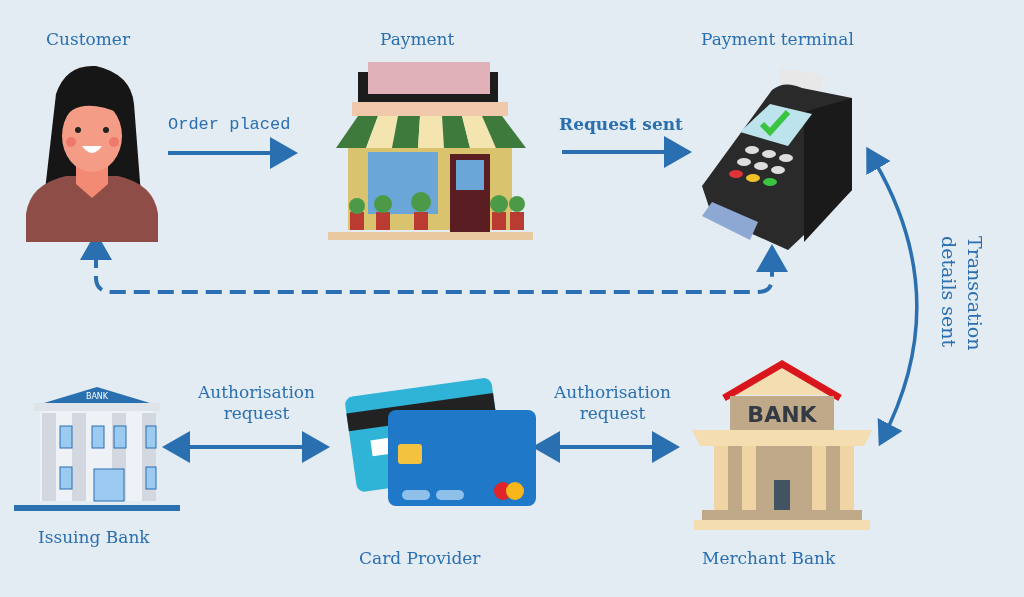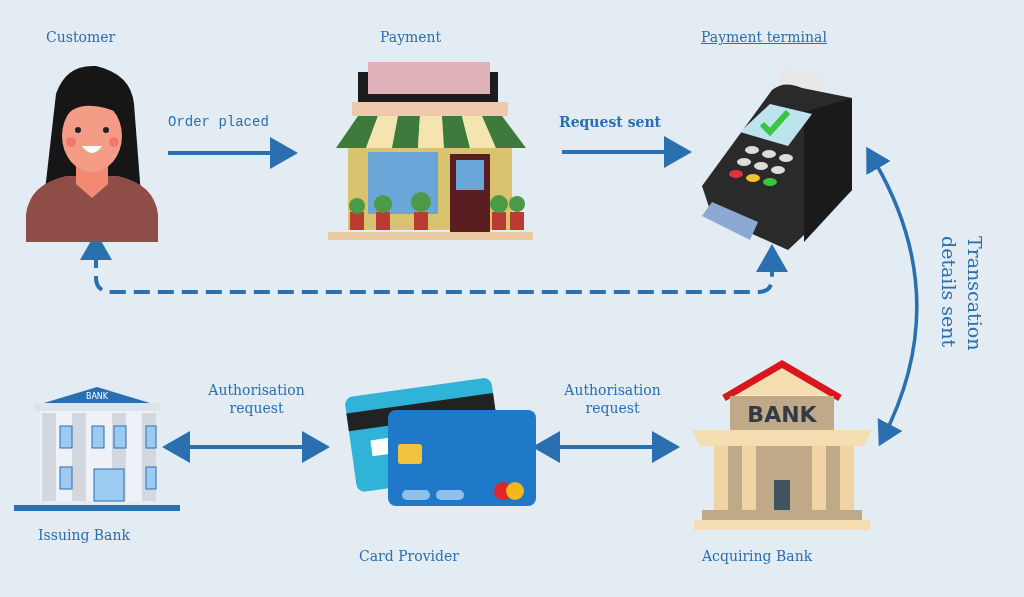--- a/index.html
+++ b/index.html
@@ -1,41 +1,41 @@
 <!DOCTYPE html>
 <html><head>
 <meta charset="utf-8">
 <style>
   html,body{margin:0;padding:0;}
   body{width:1024px;height:597px;background:#e3ebf3;position:relative;overflow:hidden;font-family:"DejaVu Serif","Liberation Serif",serif;color:#2a6fb0;}
-  .lbl{position:absolute;font-size:14px;color:#2a6fb0;text-align:center;white-space:nowrap;line-height:1.25;}
+  .lbl{position:absolute;font-size:17px;color:#2a6fb0;text-align:center;white-space:nowrap;line-height:1.25;}
   .node{position:absolute;}
   svg{display:block;}
   .vtext{position:absolute;left:930px;top:232px;width:60px;height:130px;}
   .vtext div{position:absolute;transform:rotate(90deg);transform-origin:left top;font-size:19px;white-space:nowrap;line-height:1.2;}
 </style>
 </head>
 <body>
 
 <div class="lbl" style="left:46px;top:29px;">Customer</div>
 <div class="lbl" style="left:380px;top:29px;">Payment</div>
-<div class="lbl" style="left:701px;top:29px;text-decoration:underline;">Payment terminal</div>
+<div class="lbl" style="left:701px;top:29px;">Payment terminal</div>
 <div class="lbl" style="left:168px;top:114px;font-family:Liberation Mono, monospace;">Order placed</div>
 <div class="lbl" style="left:559px;top:114px;font-weight:bold;">Request sent</div>
 <div class="lbl" style="left:184px;top:382px;width:145px;">
   <div>Authorisation</div>
   <div>request</div>
 </div>
 <div class="lbl" style="left:540px;top:382px;width:145px;">
   <div>Authorisation</div>
   <div>request</div>
 </div>
 <div class="lbl" style="left:38px;top:527px;">Issuing Bank</div>
 <div class="lbl" style="left:359px;top:548px;">Card Provider</div>
-<div class="lbl" style="left:702px;top:548px;">Acquiring Bank</div>
+<div class="lbl" style="left:702px;top:548px;">Merchant Bank</div>
 
 <div class="vtext">
   <div style="left:56px;top:4px;">Transcation</div>
   <div style="left:30px;top:4px;">details sent</div>
 </div>
 
 <svg class="node" style="left:0;top:0;" width="1024" height="597">
   <defs>
     <marker id="ah" markerWidth="8" markerHeight="8" refX="5" refY="4" orient="auto" markerUnits="strokeWidth">
       <path d="M0,0 L7,4 L0,8 Z" fill="#2a6fb0"></path>

